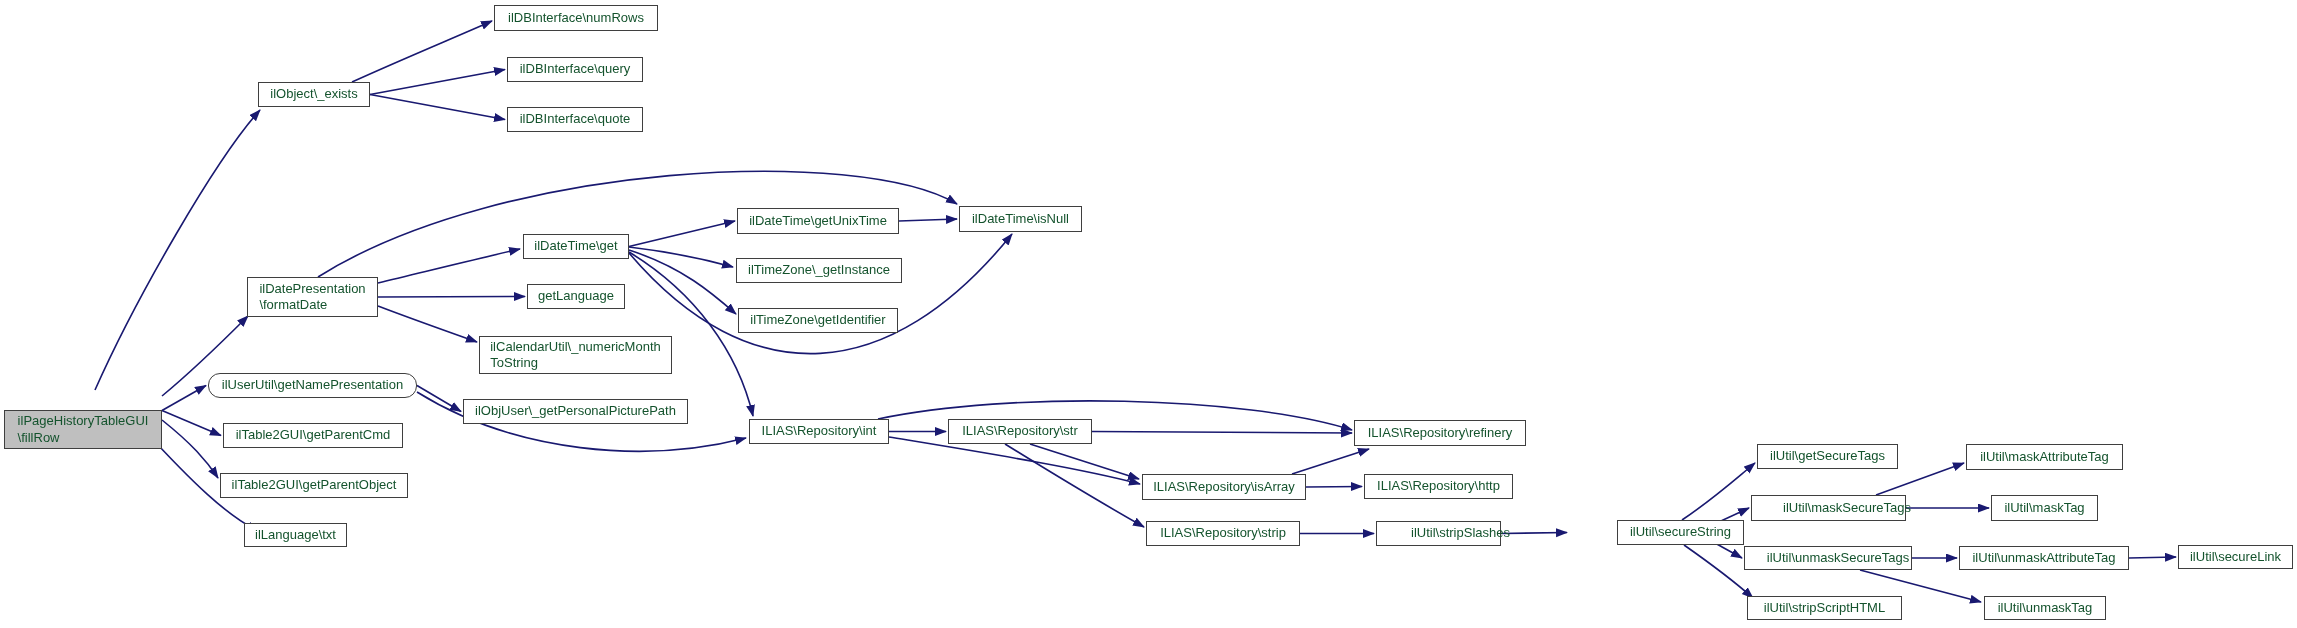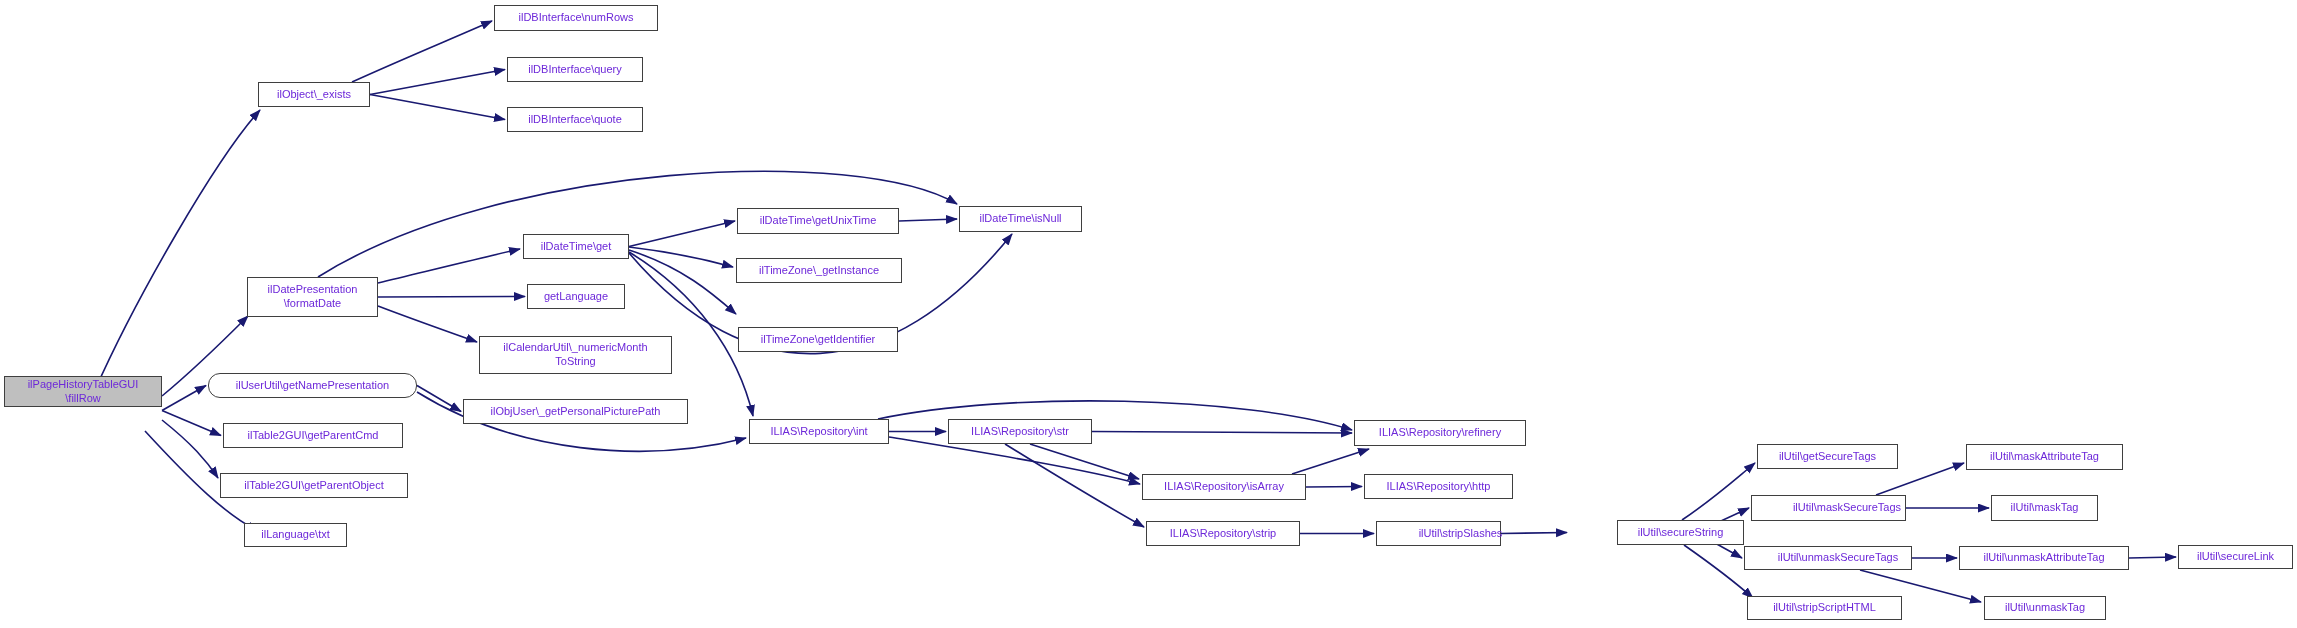--- a/index.html
+++ b/index.html
@@ -21,26 +21,26 @@
     top: 0;
     width: 2297px;
     height: 628px;
   }
   .node {
     position: absolute;
     box-sizing: border-box;
     display: flex;
     align-items: center;
     justify-content: center;
-    text-align: center;
+    text-align: left;
     white-space: pre-line;
     background: #ffffff;
     border: 1.4px solid #3f3f3f;
-    color: #6d28d9;
-    font-size: 11px;
+    color: #14532d;
+    font-size: 13px;
     line-height: 1.25;
     cursor: pointer;
   }
   .node.root {
     background: #bfbfbf;
   }
 </style>
 </head>
 <body>
 
@@ -85,40 +85,40 @@
       <path d="M 1682 520 C 1712 500, 1732 482, 1755 463" fill="none" stroke="#191970" stroke-width="1.6" marker-end="url(#arrowhead)"></path>
       <path d="M 1696 532.5 L 1749 508" fill="none" stroke="#191970" stroke-width="1.6" marker-end="url(#arrowhead)"></path>
       <path d="M 1696 532.5 L 1742 558" fill="none" stroke="#191970" stroke-width="1.6" marker-end="url(#arrowhead)"></path>
       <path d="M 1684 545 C 1714 566, 1736 583, 1753 598" fill="none" stroke="#191970" stroke-width="1.6" marker-end="url(#arrowhead)"></path>
       <path d="M 1876 495 L 1964 463" fill="none" stroke="#191970" stroke-width="1.6" marker-end="url(#arrowhead)"></path>
       <path d="M 1906 508 L 1989 508" fill="none" stroke="#191970" stroke-width="1.6" marker-end="url(#arrowhead)"></path>
       <path d="M 1912 558 L 1957 558" fill="none" stroke="#191970" stroke-width="1.6" marker-end="url(#arrowhead)"></path>
       <path d="M 1860 570 L 1981 602" fill="none" stroke="#191970" stroke-width="1.6" marker-end="url(#arrowhead)"></path>
       <path d="M 2129 558 L 2176 557" fill="none" stroke="#191970" stroke-width="1.6" marker-end="url(#arrowhead)"></path>
     </svg>
-    <div class="node root" style="left: 4px; top: 376px; width: 158px; height: 31px;">ilPageHistoryTableGUI
+    <div class="node root" style="left: 4px; top: 410px; width: 158px; height: 39px;">ilPageHistoryTableGUI
 \fillRow</div>
     <div class="node" style="left: 258px; top: 82px; width: 112px; height: 25px;">ilObject\_exists</div>
     <div class="node" style="left: 494px; top: 5px; width: 164px; height: 26px;">ilDBInterface\numRows</div>
     <div class="node" style="left: 507px; top: 57px; width: 136px; height: 25px;">ilDBInterface\query</div>
     <div class="node" style="left: 507px; top: 107px; width: 136px; height: 25px;">ilDBInterface\quote</div>
     <div class="node" style="left: 247px; top: 277px; width: 131px; height: 40px;">ilDatePresentation
 \formatDate</div>
     <div class="node" style="left: 523px; top: 234px; width: 106px; height: 25px;">ilDateTime\get</div>
     <div class="node" style="left: 527px; top: 284px; width: 98px; height: 25px;">getLanguage</div>
     <div class="node" style="left: 479px; top: 336px; width: 193px; height: 38px;">ilCalendarUtil\_numericMonth
 ToString</div>
     <div class="node" style="left: 208px; top: 373px; width: 209px; height: 25px; border-radius: 12px;">ilUserUtil\getNamePresentation</div>
     <div class="node" style="left: 463px; top: 399px; width: 225px; height: 25px;">ilObjUser\_getPersonalPicturePath</div>
     <div class="node" style="left: 223px; top: 423px; width: 180px; height: 25px;">ilTable2GUI\getParentCmd</div>
     <div class="node" style="left: 220px; top: 473px; width: 188px; height: 25px;">ilTable2GUI\getParentObject</div>
     <div class="node" style="left: 244px; top: 523px; width: 103px; height: 24px;">ilLanguage\txt</div>
     <div class="node" style="left: 737px; top: 208px; width: 162px; height: 26px;">ilDateTime\getUnixTime</div>
     <div class="node" style="left: 736px; top: 258px; width: 166px; height: 25px;">ilTimeZone\_getInstance</div>
-    <div class="node" style="left: 738px; top: 327px; width: 160px; height: 25px;">ilTimeZone\getIdentifier</div>
+    <div class="node" style="left: 738px; top: 308px; width: 160px; height: 25px;">ilTimeZone\getIdentifier</div>
     <div class="node" style="left: 959px; top: 206px; width: 123px; height: 26px;">ilDateTime\isNull</div>
     <div class="node" style="left: 749px; top: 419px; width: 140px; height: 25px;">ILIAS\Repository\int</div>
     <div class="node" style="left: 948px; top: 419px; width: 144px; height: 25px;">ILIAS\Repository\str</div>
     <div class="node" style="left: 1354px; top: 420px; width: 172px; height: 26px;">ILIAS\Repository\refinery</div>
     <div class="node" style="left: 1142px; top: 474px; width: 164px; height: 26px;">ILIAS\Repository\isArray</div>
     <div class="node" style="left: 1364px; top: 474px; width: 149px; height: 25px;">ILIAS\Repository\http</div>
     <div class="node" style="left: 1146px; top: 521px; width: 154px; height: 25px;">ILIAS\Repository\strip</div>
     <div class="node" style="left: 1376px; top: 521px; width: 125px; height: 25px; padding-left: 44px;">ilUtil\stripSlashes</div>
     <div class="node" style="left: 1569px; top: 520px; width: 127px; height: 25px; margin-left: 48px;">ilUtil\secureString</div>
     <div class="node" style="left: 1757px; top: 444px; width: 141px; height: 25px;">ilUtil\getSecureTags</div>

